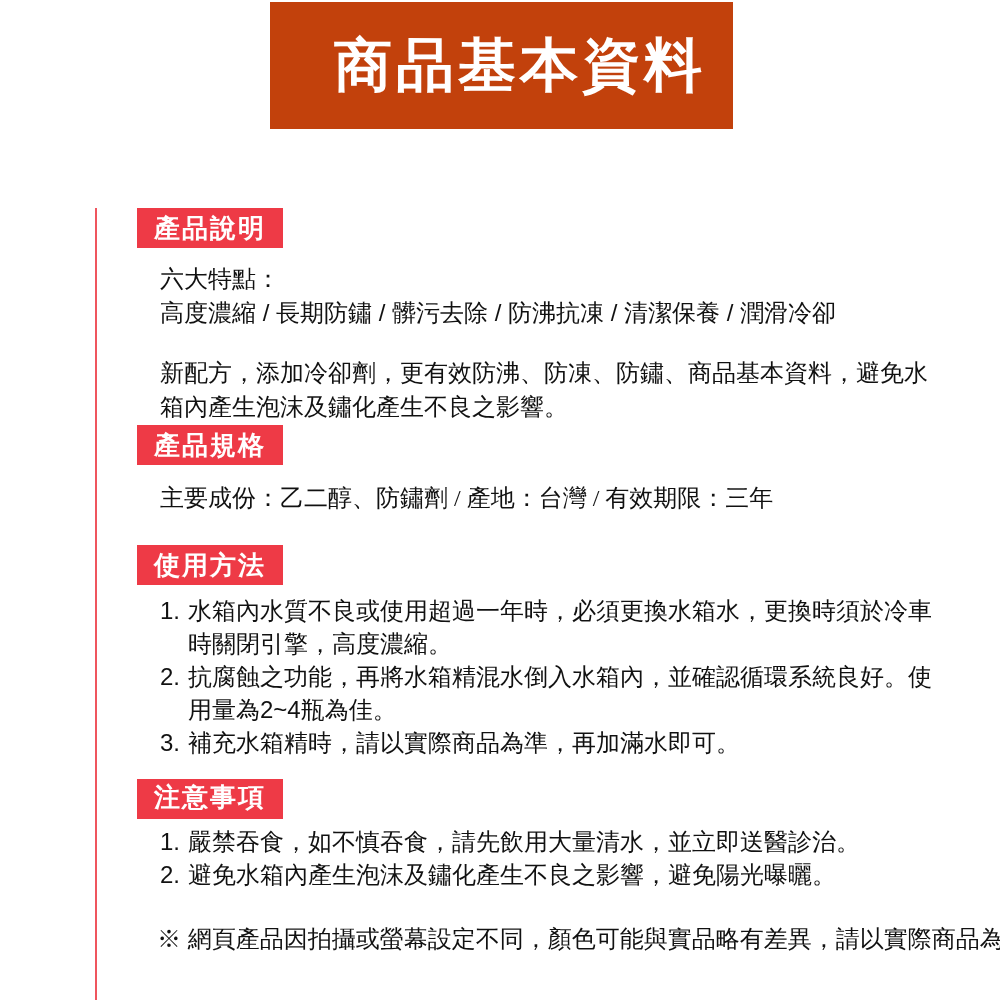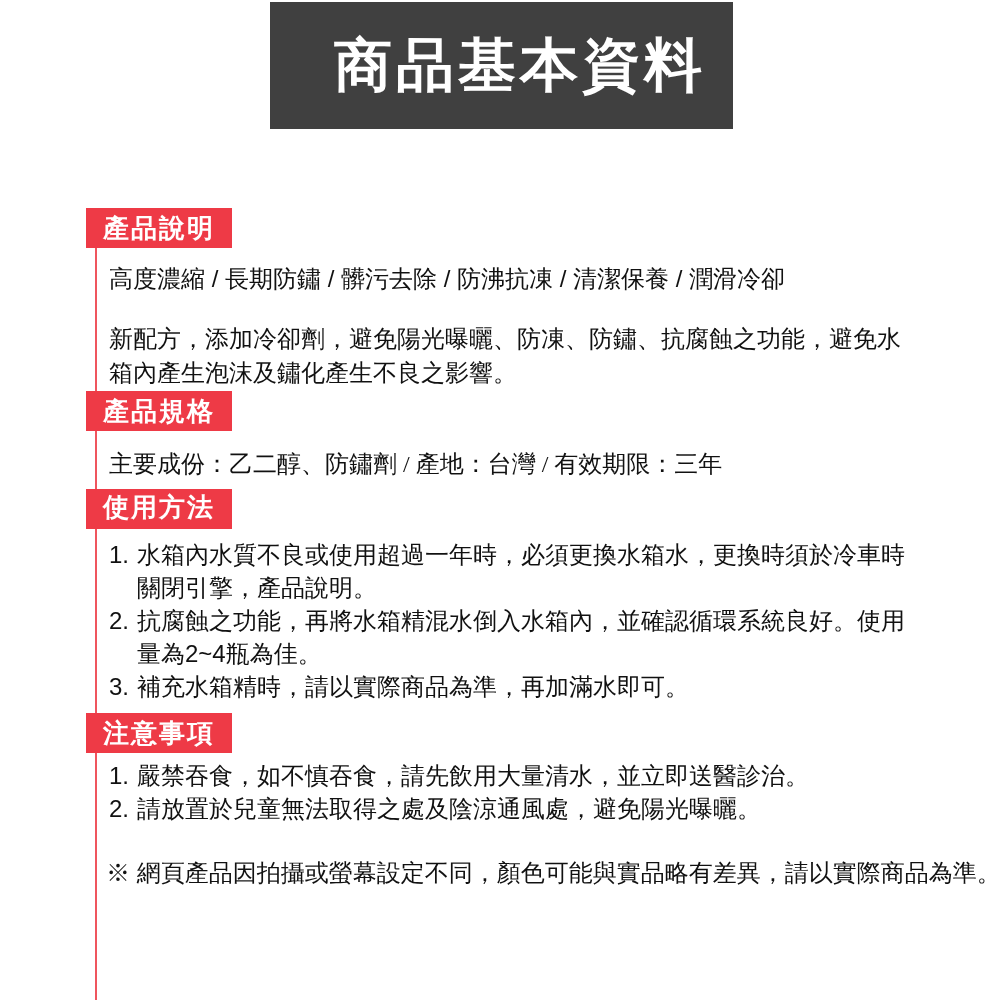--- a/index.html
+++ b/index.html
@@ -1,43 +1,43 @@
 <!DOCTYPE html>
 <html><head>
 <meta charset="utf-8">
 <style>
   * { margin:0; padding:0; box-sizing:border-box; }
   html,body { width:1000px; height:1000px; background:#ffffff; overflow:hidden;
     font-family:"Liberation Sans", sans-serif; color:#111111; }
   .page { position:relative; width:1000px; height:1000px; background:#fff; }
 
   .banner { position:absolute; left:270px; top:2px; width:463px; height:127px;
-    background:#404040; display:flex; align-items:center; justify-content:center;padding-left:37px; }
+    background:#c2410c; display:flex; align-items:center; justify-content:center;padding-left:37px; }
   .banner-title { color:#ffffff; font-size:58px; font-weight:bold; letter-spacing:4px;
     white-space:nowrap; }
 
   .left-line { position:absolute; left:95px; top:208px; width:2px; height:792px;
     background:#ef555e; }
 
-  .content { position:absolute; left:86px; top:208px; width:850px; }
+  .content { position:absolute; left:95px; top:208px; width:850px;padding-left:42px; }
 
   .section-header { display:inline-block; background:#ee3a46; color:#ffffff;
     height:40px; line-height:40px; padding:0 17px; font-size:26px; font-weight:bold;
     letter-spacing:2px; white-space:nowrap; }
 
   .body-text { margin-left:23px; margin-right:15px; font-size:24px; line-height:34px;
     color:#111; }
 
   .features-block { margin-top:14px; }
   .paragraph-block { margin-top:26px; }
   .spec-block { margin-top:16px;font-family:Liberation Serif, serif; }
 
   .hdr-specs { margin-top:1px; }
-  .hdr-usage { margin-top:8px;font-family:Liberation Mono, monospace; }
-  .hdr-notes { margin-top:10px; }
+  .hdr-usage { margin-top:30px; }
+  .hdr-notes { margin-top:20px;font-family:Liberation Mono, monospace; }
 
   .num-list { margin-top:9px; margin-left:23px; margin-right:10px; font-size:24px;
     line-height:33px; }
   .num-list.notes { margin-top:6px; }
   .li { display:flex; }
   .li .num { width:28px; flex:none; }
   .li .text { flex:1; }
 
   .footer-note { margin-top:32px; margin-left:20px; font-size:24px; line-height:32px;
     white-space:nowrap; }
@@ -53,38 +53,39 @@
 
   <div class="left-line"></div>
 
   <div class="content">
 
     
     <div class="section-header">
       <span>產品說明</span>
     </div>
     <div class="body-text features-block">
+      <div>六大特點：</div>
       <div>高度濃縮 / 長期防鏽 / 髒污去除 / 防沸抗凍 / 清潔保養 / 潤滑冷卻</div>
     </div>
-    <div class="body-text paragraph-block">新配方，添加冷卻劑，避免陽光曝曬、防凍、防鏽、抗腐蝕之功能，避免水箱內產生泡沫及鏽化產生不良之影響。</div>
+    <div class="body-text paragraph-block">新配方，添加冷卻劑，更有效防沸、防凍、防鏽、商品基本資料，避免水箱內產生泡沫及鏽化產生不良之影響。</div>
 
     
     <div class="section-header hdr-specs">
       <span>產品規格</span>
     </div>
     <div class="body-text spec-block">主要成份：乙二醇、防鏽劑 / 產地：台灣 / 有效期限：三年</div>
 
     
     <div class="section-header hdr-usage">
       <span>使用方法</span>
     </div>
     <div class="num-list">
       <div class="li">
         <span class="num">1.</span>
-        <span class="text">水箱內水質不良或使用超過一年時，必須更換水箱水，更換時須於冷車時關閉引擎，產品說明。</span>
+        <span class="text">水箱內水質不良或使用超過一年時，必須更換水箱水，更換時須於冷車時關閉引擎，高度濃縮。</span>
       </div>
       <div class="li">
         <span class="num">2.</span>
         <span class="text">抗腐蝕之功能，再將水箱精混水倒入水箱內，並確認循環系統良好。使用量為2~4瓶為佳。</span>
       </div>
       <div class="li">
         <span class="num">3.</span>
         <span class="text">補充水箱精時，請以實際商品為準，再加滿水即可。</span>
       </div>
     </div>
@@ -93,21 +94,21 @@
     <div class="section-header hdr-notes">
       <span>注意事項</span>
     </div>
     <div class="num-list notes">
       <div class="li">
         <span class="num">1.</span>
         <span class="text">嚴禁吞食，如不慎吞食，請先飲用大量清水，並立即送醫診治。</span>
       </div>
       <div class="li">
         <span class="num">2.</span>
-        <span class="text">請放置於兒童無法取得之處及陰涼通風處，避免陽光曝曬。</span>
+        <span class="text">避免水箱內產生泡沫及鏽化產生不良之影響，避免陽光曝曬。</span>
       </div>
     </div>
 
     
     <div class="footer-note">※ 網頁產品因拍攝或螢幕設定不同，顏色可能與實品略有差異，請以實際商品為準。※</div>
 
   </div>
 </div>
 
 </body></html>

